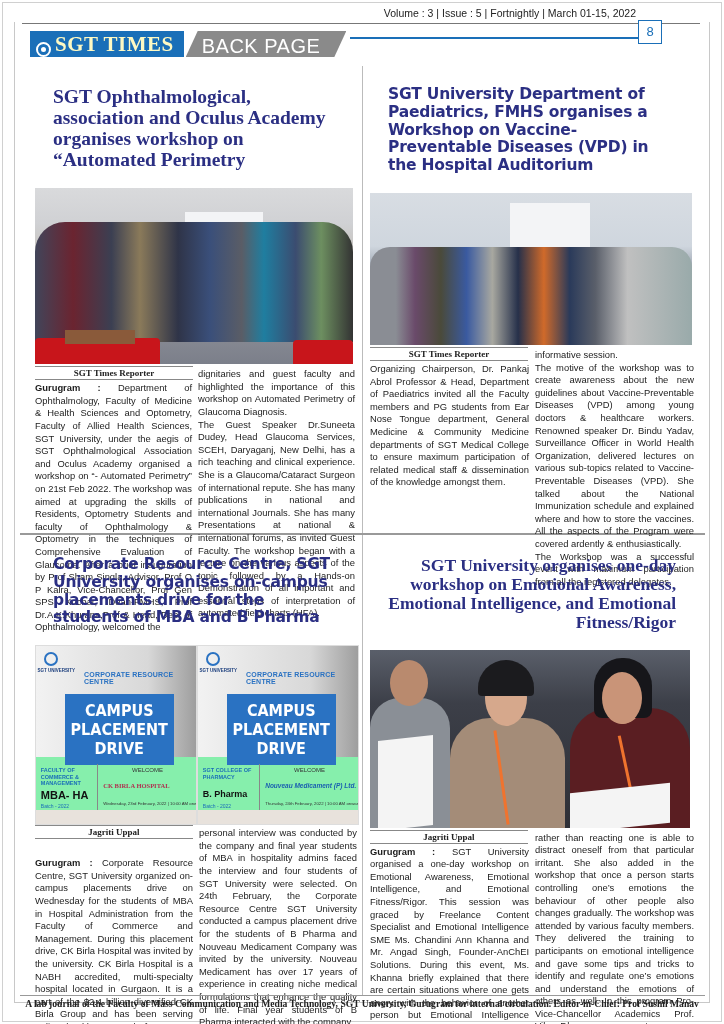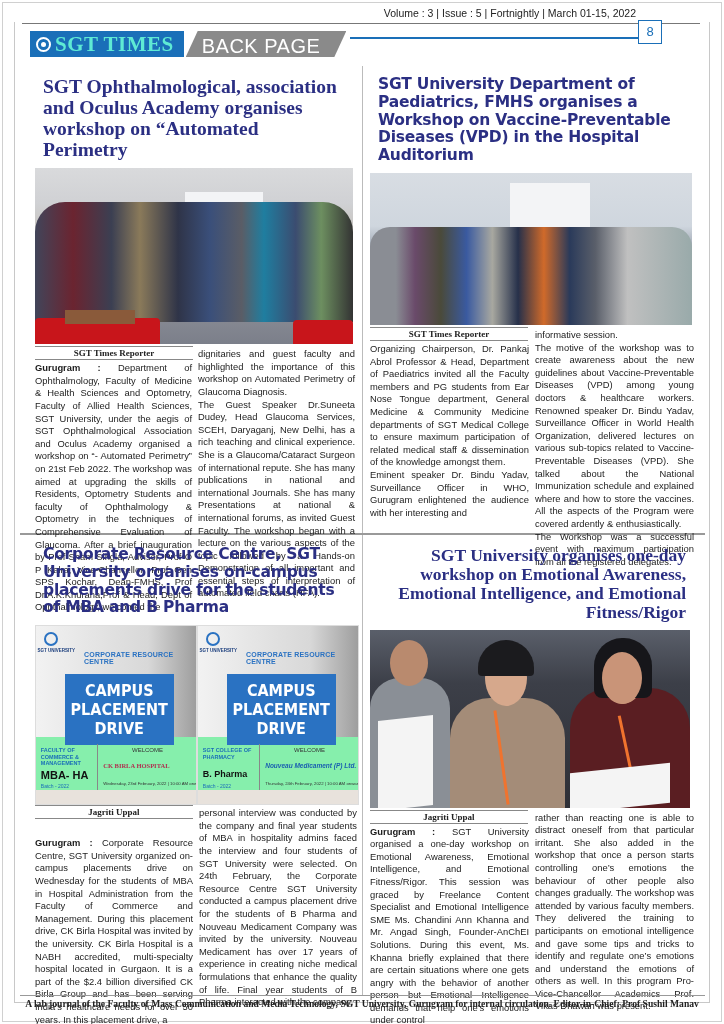--- a/index.html
+++ b/index.html
@@ -22,21 +22,21 @@
     font-family: "Liberation Sans Narrow", "Liberation Sans", sans-serif;
     font-size: 10.5px; color: #222; letter-spacing: 0;
   }
   .top-rule {
     position: absolute; top: 23px; left: 22px; width: 678px; height: 1px; background: #777;
   }
   .masthead {
     position: absolute; left: 30px; top: 31px; height: 26px; display: flex; align-items: stretch;
   }
   .mast-blue {
-    background: #1a6fb8; color: #5eead4; display: flex; align-items: center; padding: 0 10px 0 6px;
+    background: #1a6fb8; color: #fef9c3; display: flex; align-items: flex-end; padding: 0 10px 0 6px;
     font-family: "Liberation Serif", serif; font-weight: bold; font-size: 21px; letter-spacing: 0.5px;
   }
   .mast-logo {
     width: 15px; height: 15px; border-radius: 50%; border: 2px solid #fff; margin-right: 4px;
     display: inline-block; box-sizing: border-box; position: relative;
   }
   .mast-logo::after { content: ""; position: absolute; left: 3px; top: 3px; width: 5px; height: 5px; border-radius: 50%; background: #fff; }
   .mast-gray {
     background: #8a8a8a; color: #fff; display: flex; align-items: center;
     padding: 5px 26px 0 16px; font-size: 20px; letter-spacing: 0.5px;
@@ -51,21 +51,21 @@
     border: 1.5px solid #1a6fb8; background: #fff; color: #1a6fb8;
     font-size: 13px; text-align: center; line-height: 22px;
   }
   .vdiv { position: absolute; left: 362px; top: 66px; width: 1px; height: 467px; background: #bbb; }
   .vdiv2 { position: absolute; left: 362px; top: 535px; width: 1px; height: 460px; background: #bbb; }
   .hdiv { position: absolute; left: 20px; top: 533px; width: 685px; height: 2px; background: #999; }
   .foot-rule { position: absolute; left: 20px; top: 995px; width: 685px; height: 1px; background: #999; }
 
   .article { position: absolute; }
   .headline {
-    color: #2b2f83; margin: 8px; line-height: 1.08;
+    color: #2b2f83; margin: 18px; line-height: 1.08;
   }
   .hl-serif { font-family: "Liberation Serif", serif; font-weight: bold; font-size: 19.5px; }
   .hl-sans { font-family: "DejaVu Sans", sans-serif; font-weight: bold; font-size: 15.5px; letter-spacing: -0.2px; line-height: 1.15; }
   .photo { position: relative; overflow: hidden; }
   .byline {
     font-family: "Liberation Serif", serif; font-weight: bold; font-size: 9px; color: #222;
     text-align: center; border-top: 1px solid #888; border-bottom: 1px solid #888; padding: 1px 0;
   }
   .cols { display: flex; gap: 6px; }
   .col { flex: 1; font-size: 9.4px; line-height: 12.6px; color: #1c1c1c; text-align: justify; }
@@ -155,21 +155,20 @@
   <div class="photo ph2" style="width:322px; height:152px; margin-top:4px;">
     <div class="screen" style="left:140px; top:10px; width:80px; height:58px;"></div>
     <div class="person" style="left:0; width:322px; height:98px; background: linear-gradient(90deg,#8a8d94,#8a8d94 8%,#6a4a6a 14%,#4a4a3a 22%,#3a5aa0 30%,#a8a8a0 38%,#26304a 46%,#d06a2a 54%,#2a3a5a 62%,#5a5f6a 70%,#c0c0c0 80%,#9aa 100%); border-radius: 20px 20px 0 0;"></div>
   </div>
   <div style="width:158px; margin-top:2px;">
     <div class="byline">SGT Times Reporter</div>
   </div>
   <div class="cols" style="margin-top:-12px;">
     <div class="col" style="padding-top:14px;">
       <p>Organizing Chairperson, Dr. Pankaj Abrol Professor &amp; Head, Department of Paediatrics invited all the Faculty members and PG students from Ear Nose Tongue department, General Medicine &amp; Community Medicine departments of SGT Medical College to ensure maximum participation of related medical staff &amp; dissemination of the knowledge amongst them.</p>
-      <p>Eminent speaker Dr. Bindu Yadav, Surveillance Officer in WHO, Gurugram enlightened the audience with her interesting and</p>
     </div>
     <div class="col">
       <p>informative session.</p>
       <p>The motive of the workshop was to create awareness about the new guidelines about Vaccine-Preventable Diseases (VPD) among young doctors &amp; healthcare workers. Renowned speaker Dr. Bindu Yadav, Surveillance Officer in World Health Organization, delivered lectures on various sub-topics related to Vaccine-Preventable Diseases (VPD). She talked about the National Immunization schedule and explained where and how to store the vaccines. All the aspects of the Program were covered ardently &amp; enthusiastically.</p>
       <p>The Workshop was a successful event with maximum participation from all the registered delegates.</p>
     </div>
   </div>
 </div>
 
 <div class="article" style="left:35px; top:538px; width:322px;">

